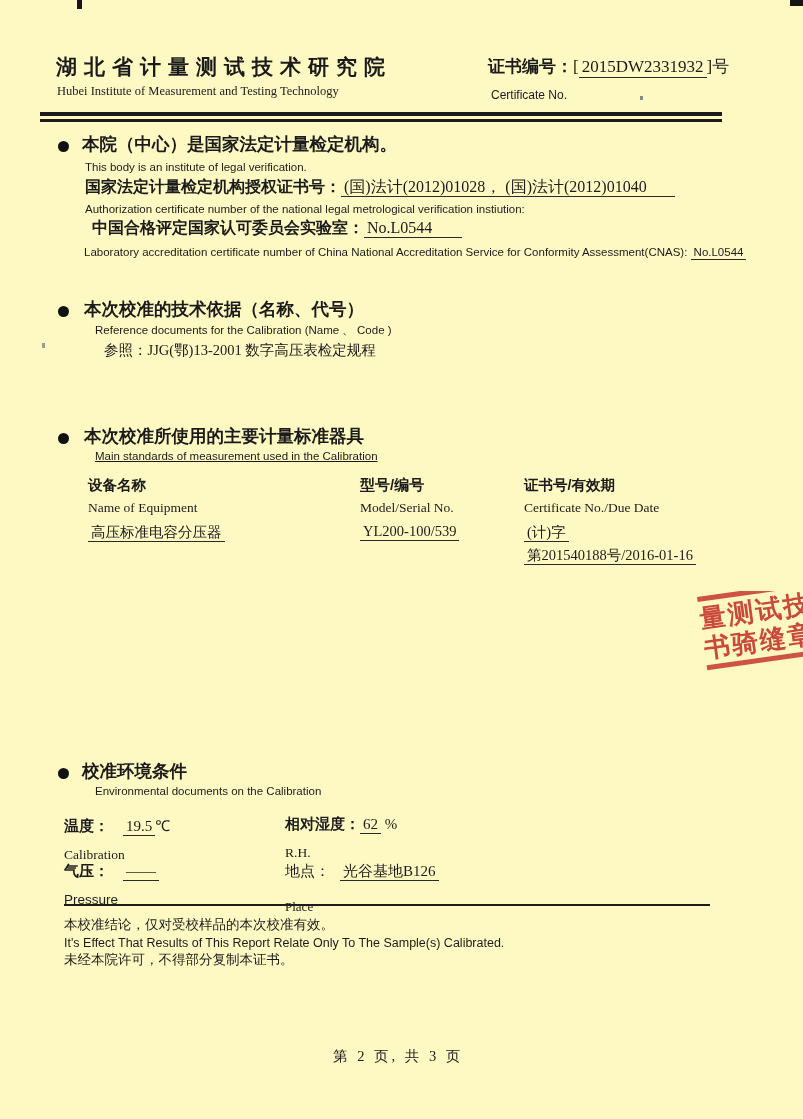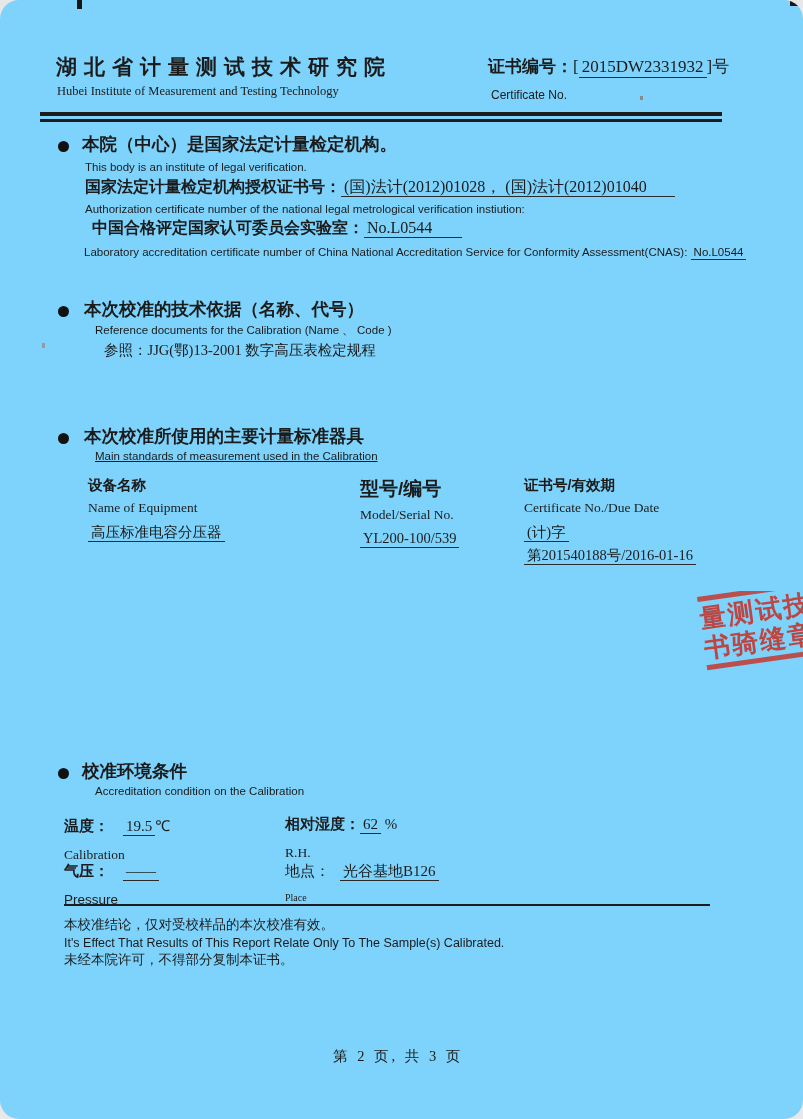--- a/index.html
+++ b/index.html
@@ -1,24 +1,23 @@
 <!DOCTYPE html>
 <html><head>
 <meta charset="utf-8">
 <style>
   html,body{margin:0;padding:0;background:#e8e8e8;}
   .page{
     position:relative;
     width:803px;height:1119px;
     margin:0 auto;
-    background:#7dd3fc;
+    background:#fef9c3;
     overflow:hidden;
     font-family:"Liberation Sans",sans-serif;
     color:#1b1b1b;
-    border-radius:19px;
   }
   .abs{position:absolute;}
   .cnhead{font-family:"Liberation Sans",sans-serif;font-weight:bold;}
   .serif{font-family:"Liberation Serif",serif;}
   .sans{font-family:"Liberation Sans",sans-serif;}
   .val{font-family:"Liberation Serif",serif;}
   .uv{border-bottom:1.5px solid #2a2a2a;padding:0 3px 1px 3px;}
   .bullet{width:11px;height:11px;border-radius:50%;background:#111;}
   .dblrule{height:3px;border-top:4px solid #1c1c1c;border-bottom:3px solid #1c1c1c;}
   .rule{border-top:2px solid #1c1c1c;height:0;}
@@ -76,21 +75,21 @@
   <div class="abs cnhead" style="left:84px;top:424px;font-size:17.5px;">本次校准所使用的主要计量标准器具</div>
   <div class="abs sans" style="left:95px;top:450px;font-size:11.5px;text-decoration:underline;">Main standards of measurement used in the Calibration</div>
 
   <div class="abs" style="left:88px;top:476px;width:250px;">
     <div class="cnhead" style="font-size:14.5px;font-weight:600;">设备名称</div>
     <div class="serif" style="font-size:13.5px;margin-top:5px;">Name of Equipment</div>
     <div class="val" style="font-size:14.5px;margin-top:7px;"><span class="uv">高压标准电容分压器</span></div>
   </div>
 
   <div class="abs" style="left:360px;top:476px;width:160px;">
-    <div class="cnhead" style="font-size:19px;font-weight:600;">型号/编号</div>
+    <div class="cnhead" style="font-size:15px;font-weight:600;">型号/编号</div>
     <div class="serif" style="font-size:13.5px;margin-top:5px;">Model/Serial No.</div>
     <div class="val" style="font-size:14.5px;margin-top:7px;"><span class="uv">YL200-100/539</span></div>
   </div>
 
   <div class="abs" style="left:524px;top:476px;width:230px;">
     <div class="cnhead" style="font-size:14.5px;font-weight:600;">证书号/有效期</div>
     <div class="serif" style="font-size:13.5px;margin-top:5px;">Certificate No./Due Date</div>
     <div class="val" style="font-size:14.5px;margin-top:7px;"><span class="uv">(计)字</span></div>
     <div class="val" style="font-size:14.5px;margin-top:4px;"><span class="uv">第201540188号/2016-01-16</span></div>
   </div>
@@ -99,38 +98,38 @@
     <div class="stampwrap" style="margin-top:6px;">
       <div class="stampbar" style="background: rgb(196, 55, 46);"></div>
       <div class="stamptxt" style="margin-top: 2px; color: rgb(196, 55, 46);">量测试技术</div>
       <div class="stamptxt" style="color: rgb(196, 55, 46);">书骑缝章</div>
       <div class="stampbar" style="margin-top: 2px; background: rgb(196, 55, 46);"></div>
     </div>
   </div>
 
   <div class="abs bullet" style="left:58px;top:768px;"></div>
   <div class="abs cnhead" style="left:82px;top:759px;font-size:17.5px;">校准环境条件</div>
-  <div class="abs sans" style="left:95px;top:785px;font-size:11.5px;">Accreditation condition on the Calibration</div>
+  <div class="abs sans" style="left:95px;top:785px;font-size:11.5px;">Environmental documents on the Calibration</div>
 
   <div class="abs" style="left:64px;top:815px;">
     <div style="font-size:15px;"><span class="cnhead" style="font-weight:600;">温度：</span><span class="val uv" style="margin-left:14px;">19.5</span><span class="val">℃</span></div>
     <div class="serif" style="font-size:13.5px;margin-top:11px;">Calibration</div>
   </div>
   <div class="abs" style="left:285px;top:815px;">
     <div style="font-size:15px;"><span class="cnhead" style="font-weight:600;">相对湿度：</span><span class="val uv">62</span><span class="val"> %</span></div>
     <div class="serif" style="font-size:13.5px;margin-top:11px;">R.H.</div>
   </div>
 
   <div class="abs" style="left:64px;top:862px;">
     <div style="font-size:15px;"><span class="cnhead" style="font-weight:600;">气压：</span><span class="val uv" style="margin-left:14px;">——</span></div>
     <div class="sans" style="font-size:13.5px;margin-top:11px;">Pressure</div>
   </div>
   <div class="abs" style="left:285px;top:862px;">
     <div style="font-size:15px;"><span class="cnhead" style="font-weight:400;">地点：</span><span class="val uv" style="margin-left:10px;">光谷基地B126</span></div>
-    <div class="serif" style="font-size:10px;margin-top:11px;">Place</div>
+    <div class="serif" style="font-size:13px;margin-top:18px;">Place</div>
   </div>
 
   <div class="abs rule" style="left:64px;top:904px;width:646px;"></div>
 
   <div class="abs" style="left:64px;top:916px;font-size:13.5px;">本校准结论，仅对受校样品的本次校准有效。</div>
   <div class="abs" style="left:64px;top:951px;font-size:13.5px;">未经本院许可，不得部分复制本证书。</div>
   <div class="abs sans" style="left:64px;top:936px;font-size:12.5px;">It's Effect That Results  of This Report Relate Only To The Sample(s) Calibrated.</div>
 
   <div class="abs val" style="left:316px;top:1047px;font-size:14.5px;letter-spacing:3px;margin-left:17px;">第 2 页, 共 3 页</div>
 

